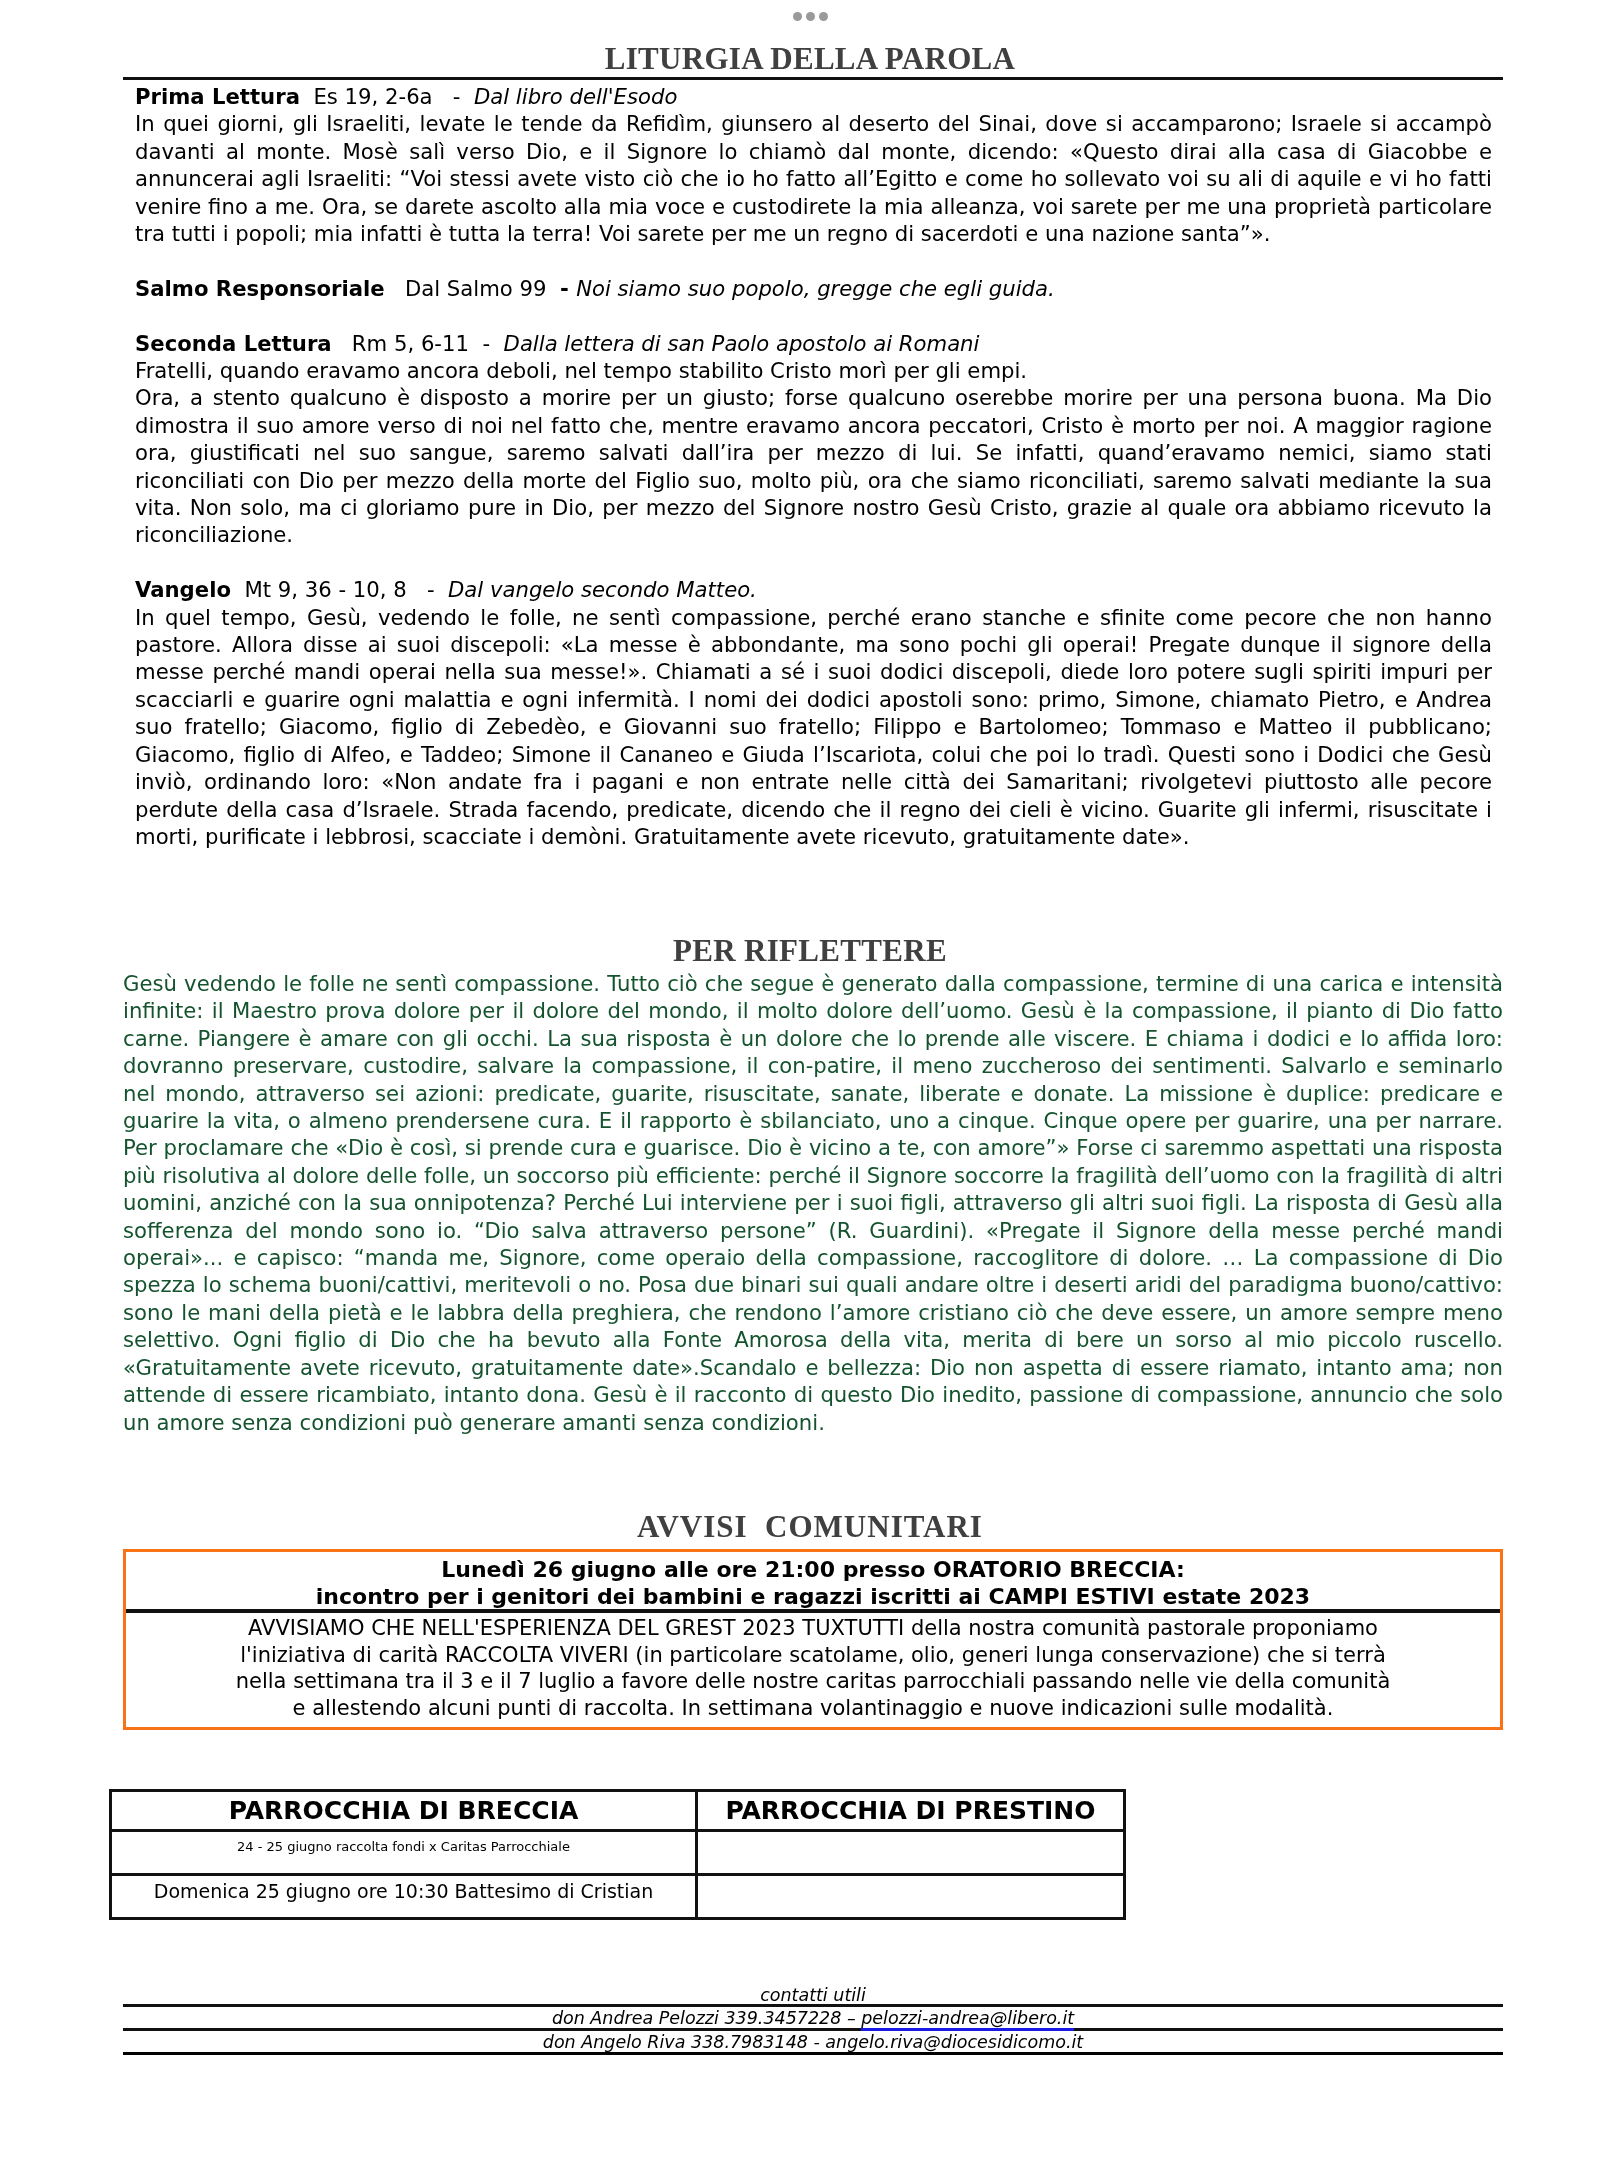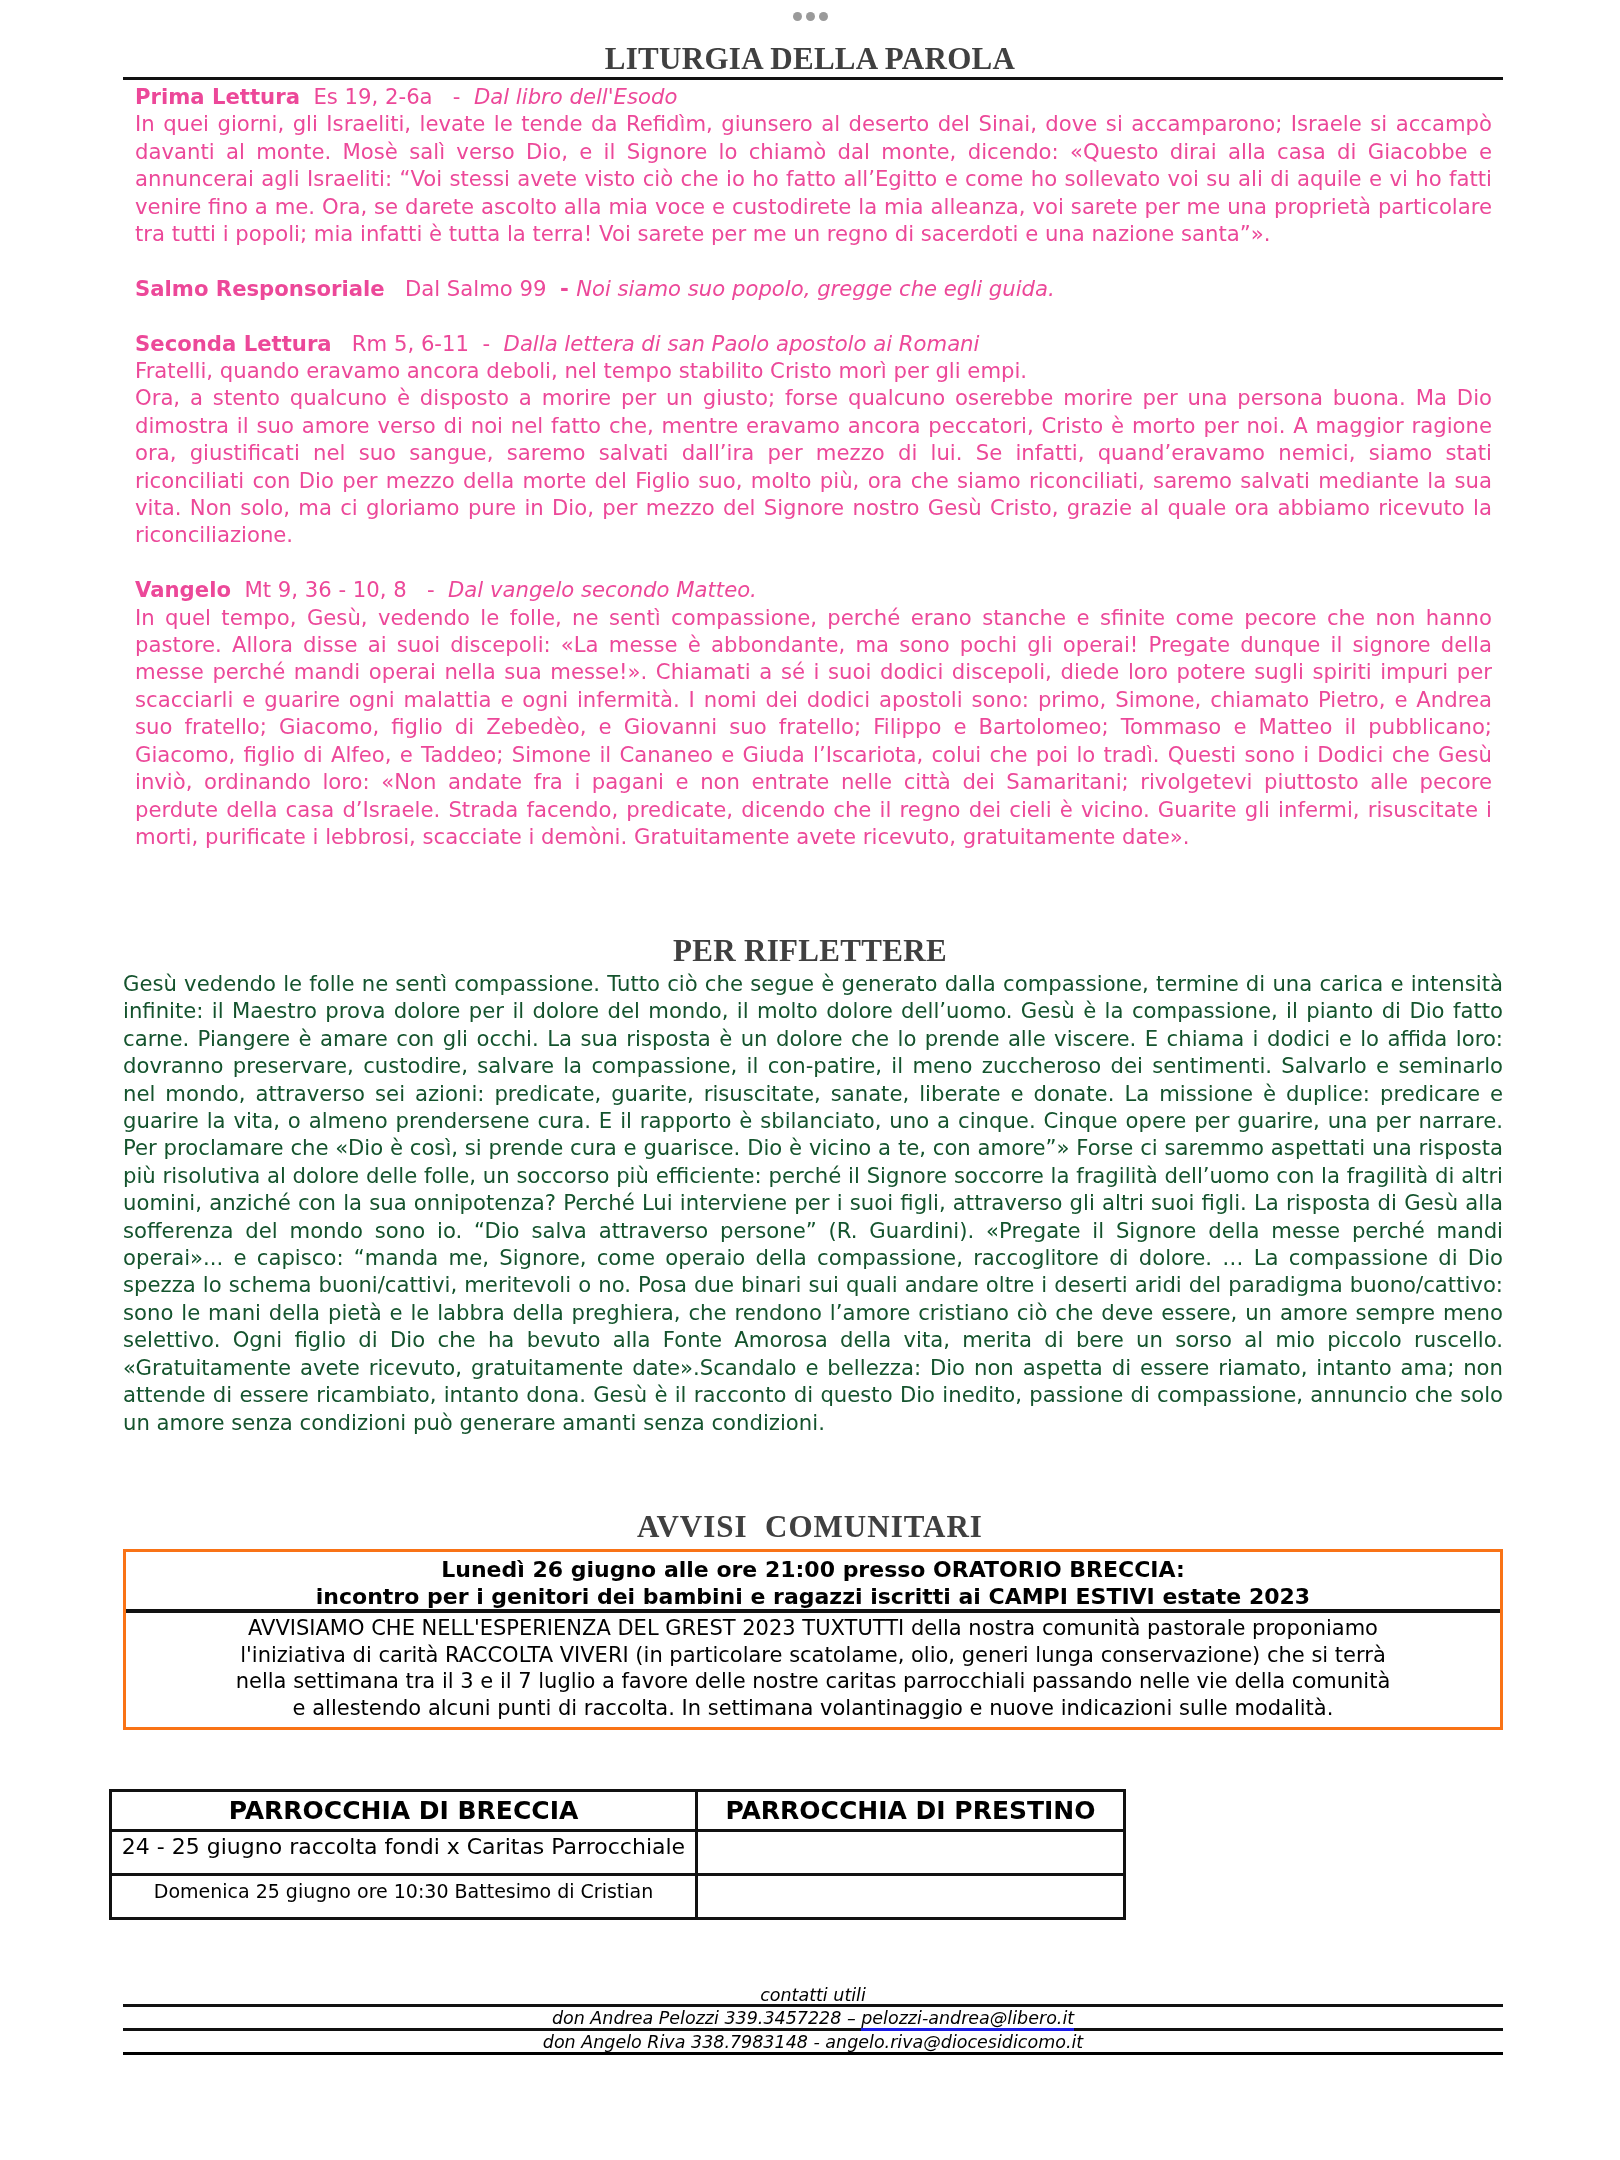--- a/index.html
+++ b/index.html
@@ -19,21 +19,21 @@
       position: absolute; left: 0; width: 1620px; text-align: center;
       font-family: "Liberation Serif", "DejaVu Serif", serif; font-weight: bold;
       color: #404040; letter-spacing: 0.3px;
     }
     #title-liturgia { top: 41px; font-size: 31px; line-height: 36px; }
     .rule-top {
       position: absolute; left: 123px; width: 1380px; top: 77px; height: 3px; background: #111;
     }
     .col {
       position: absolute; left: 135px; width: 1357px;
-      font-size: 21.2px; line-height: 27.4px; color: #ec4899;
+      font-size: 21.2px; line-height: 27.4px; color: #000000;
     }
     .col p { margin: 0; text-align: justify; }
     .col .gap { height: 27.4px; }
     .hdr b { font-weight: bold; }
     .hdr i { font-style: italic; }
     .hdr .ref { white-space: pre; }
     #reading-block { top: 83px; }
     #title-riflettere { top: 933px; font-size: 31px; line-height: 36px; }
     #riflettere-body {
       position: absolute; left: 123px; width: 1380px; top: 970px;
@@ -55,21 +55,21 @@
       position: absolute; left: 109px; top: 1789px; width: 1014px;
       border-collapse: collapse; table-layout: fixed;
     }
     .parish-table th, .parish-table td {
       border: 3px solid #111; padding: 0; overflow: hidden; white-space: nowrap;
     }
     .parish-table th {
       height: 37px; font-size: 25px; font-weight: bold; text-align: center; line-height: 37px;
     }
     .parish-table td {
-      height: 41px; font-size: 22px; text-align: center; vertical-align: top; line-height: 30px;
+      height: 41px; font-size: 13px; text-align: center; vertical-align: top; line-height: 30px;
     }
     .contacts {
       position: absolute; left: 123px; width: 1380px; top: 1987px;
       font-style: italic; font-size: 17.5px; text-align: center;
     }
     .contacts .label { line-height: 17px; height: 17px; }
     .contacts .row {
       border-top: 3px solid #111; height: 21px; line-height: 22px;
     }
     .contacts .row.last { border-bottom: 3px solid #000000; }

